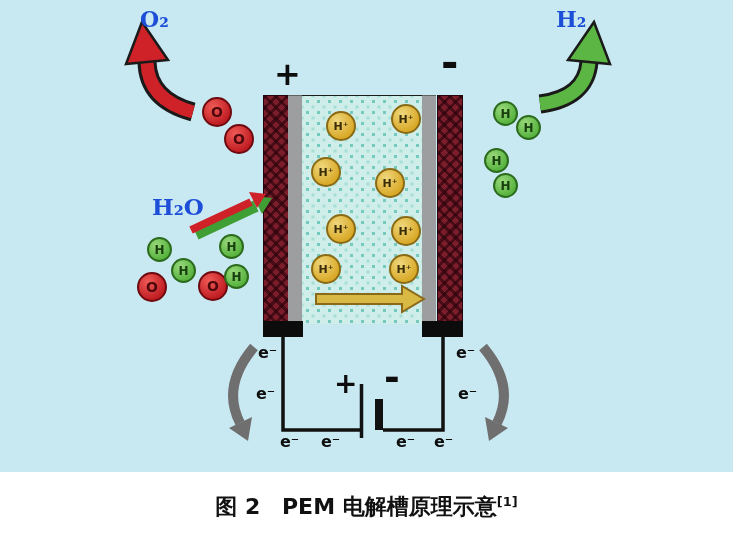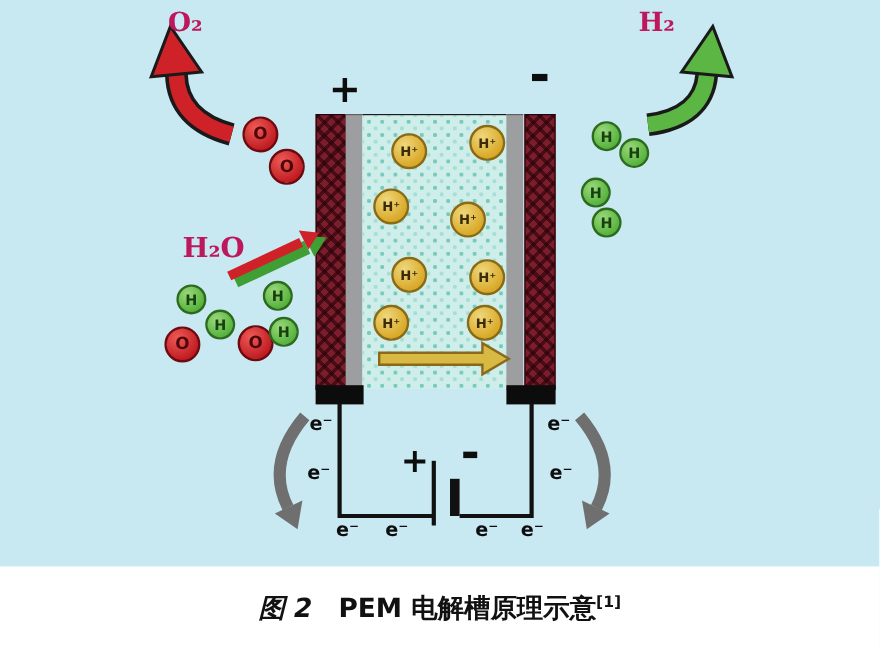--- a/index.html
+++ b/index.html
@@ -26,23 +26,23 @@
     background-size:11px 11px; background-position:0 0, 5.5px 5.5px;
     border-top:1px solid #1c1c1c; }
   .block { position:absolute; top:321px; height:16px; background:#0c0c0c; }
   .block-left  { left:263px; width:40px; }
   .block-right { left:422px; width:41px; }
 
   .overlay { position:absolute; left:0; top:0; }
 
   
   .formula { position:absolute; font-family:"DejaVu Serif", serif; font-weight:bold;
-             font-size:22px; color:#be185d; }
+             font-size:22px; color:#1d4ed8; }
   .formula-o2  { left:140px; top:6px; }
-  .formula-h2  { left:532px; top:6px; }
+  .formula-h2  { left:556px; top:6px; }
   .formula-h2o { left:152px; top:193px; font-size:23px; }
   .sign { position:absolute; font-weight:bold; color:#0d0d0d; line-height:1; }
   .sign-anode      { left:274px; top:58px;  font-size:32px; }
   .sign-cathode    { left:441px; top:42px;  font-size:42px; }
   .sign-batt-plus  { left:334px; top:370px; font-size:28px; }
   .sign-batt-minus { left:384px; top:358px; font-size:38px; }
 
   
   .ion, .atom { position:absolute; border-radius:50%; display:flex; align-items:center;
                 justify-content:center; font-weight:bold; box-sizing:border-box; }
@@ -51,21 +51,21 @@
   .atom-o { width:30px; height:30px; border:2px solid #6d0a10; color:#4d070b; font-size:14px;
             background:radial-gradient(circle at 35% 30%, #ef5a55, #c01d23 72%); }
   .atom-h { width:25px; height:25px; border:2px solid #2c6b1d; color:#17400e; font-size:12px;
             background:radial-gradient(circle at 35% 30%, #9ad87c, #57b33e 72%); }
 
   .electron { position:absolute; font-weight:bold; font-size:16px; color:#0d0d0d; }
 
   
   .caption { position:absolute; left:0; top:492px; width:733px; text-align:center;
              font-weight:bold; font-size:22px; color:#111111; }
-  .cap-num   { margin-right:14px;font-style:italic; }
+  .cap-num   { margin-right:14px; }
   .cap-ref   { font-size:13px; }
 </style>
 </head>
 <body>
 
 <div class="figure">
   <div class="diagram">
 
     <div class="electrode electrode-left"></div>
     <div class="gdl gdl-left"></div>

